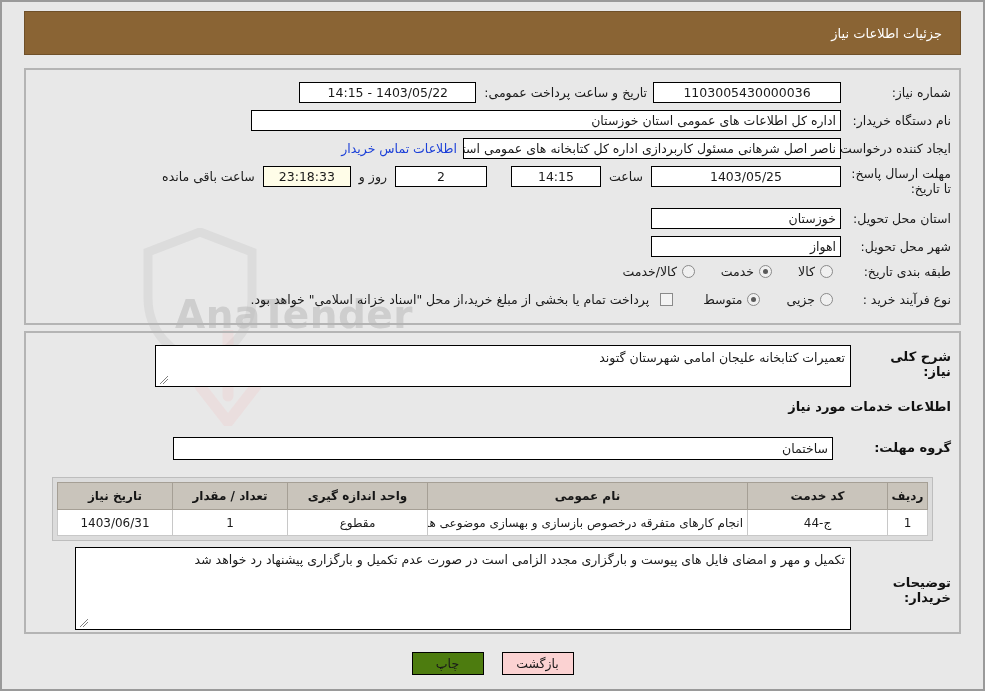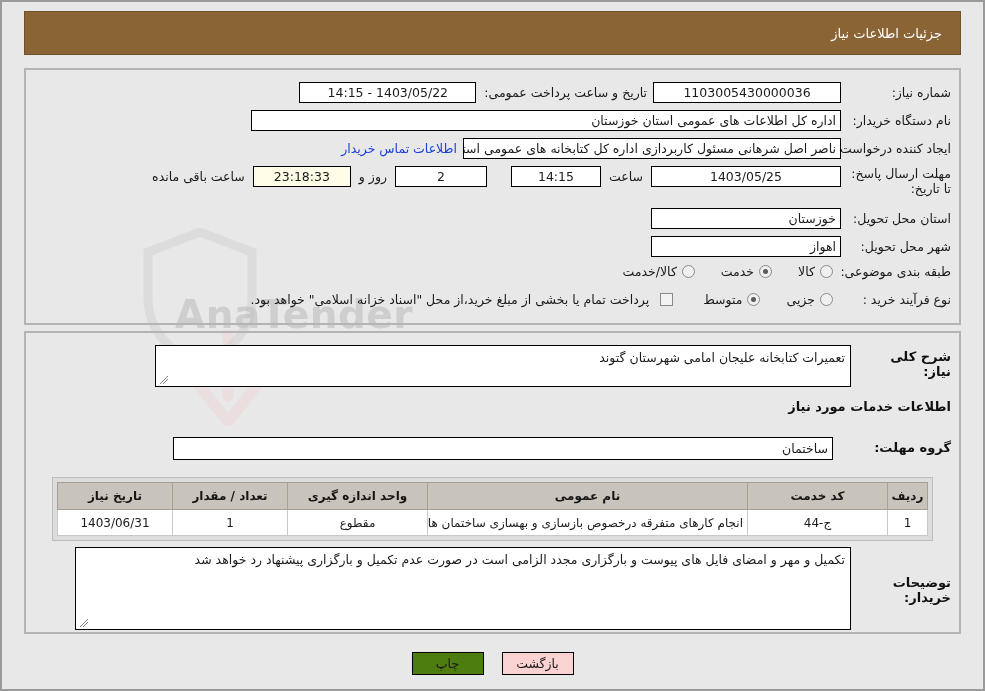--- a/index.html
+++ b/index.html
@@ -316,36 +316,36 @@
       <span class="lnk" style="margin-right:6px;">اطلاعات تماس خریدار</span>
     </div>
 
     <div class="row" style="right:8px; top:96px; align-items:flex-start;">
       <span class="lbl" style="width:104px; text-align:right; line-height:15px; white-space:normal; display:inline-block;">مهلت ارسال پاسخ: تا تاریخ:</span>
       <span class="fld center" style="width:190px; margin-right:6px;">1403/05/25</span>
       <span class="lbl" style="margin-right:8px; line-height:21px;">ساعت</span>
       <span class="fld center" style="width:90px; margin-right:8px;">14:15</span>
       <span class="fld center" style="width:92px; margin-right:24px;">2</span>
       <span class="lbl" style="margin-right:8px; line-height:21px;">روز و</span>
-      <span class="fld yellow center" style="width:98px; margin-right:8px;">23:18:33</span>
+      <span class="fld yellow center" style="width:88px; margin-right:8px;">23:18:33</span>
       <span class="lbl" style="margin-right:8px; line-height:21px;">ساعت باقی مانده</span>
     </div>
 
     <div class="row" style="right:8px; top:138px;">
       <span class="lbl" style="width:104px; text-align:right;">استان محل تحویل:</span>
       <span class="fld right" style="width:190px; margin-right:6px;">خوزستان</span>
     </div>
 
     <div class="row" style="right:8px; top:166px;">
       <span class="lbl" style="width:104px; text-align:right;">شهر محل تحویل:</span>
       <span class="fld right" style="width:190px; margin-right:6px;">اهواز</span>
     </div>
 
     <div class="row" style="right:8px; top:194px;">
-      <span class="lbl" style="width:104px; text-align:right;">طبقه بندی موضوعی:</span>
+      <span class="lbl" style="width:104px; text-align:right;">طبقه بندی تاریخ:</span>
 
       <span class="radio-wrap" style="margin-right:14px;">
         <span class="radio"></span>
         <span class="rl">کالا</span>
       </span>
 
       <span class="radio-wrap" style="margin-right:26px;">
         <span class="radio on"></span>
         <span class="rl">خدمت</span>
       </span>
@@ -413,21 +413,21 @@
             <th>نام عمومی</th>
             <th>واحد اندازه گیری</th>
             <th>تعداد / مقدار</th>
             <th>تاریخ نیاز</th>
           </tr>
         </thead>
         <tbody>
           <tr>
             <td>1</td>
             <td>ج-44</td>
-            <td>انجام کارهای متفرقه درخصوص بازسازی و بهسازی ساختمان ها</td>
+            <td>انجام کارهای متفرقه درخصوص بازسازی و بهسازی موضوعی ها</td>
             <td>مقطوع</td>
             <td>1</td>
             <td>1403/06/31</td>
           </tr>
         </tbody>
       </table>
     </div>
 
     <div style="position:absolute; right:8px; top:214px;">
       <span class="bold-lbl" style="position:absolute; right:0; top:28px; width:92px; text-align:right;">توضیحات خریدار:</span>

